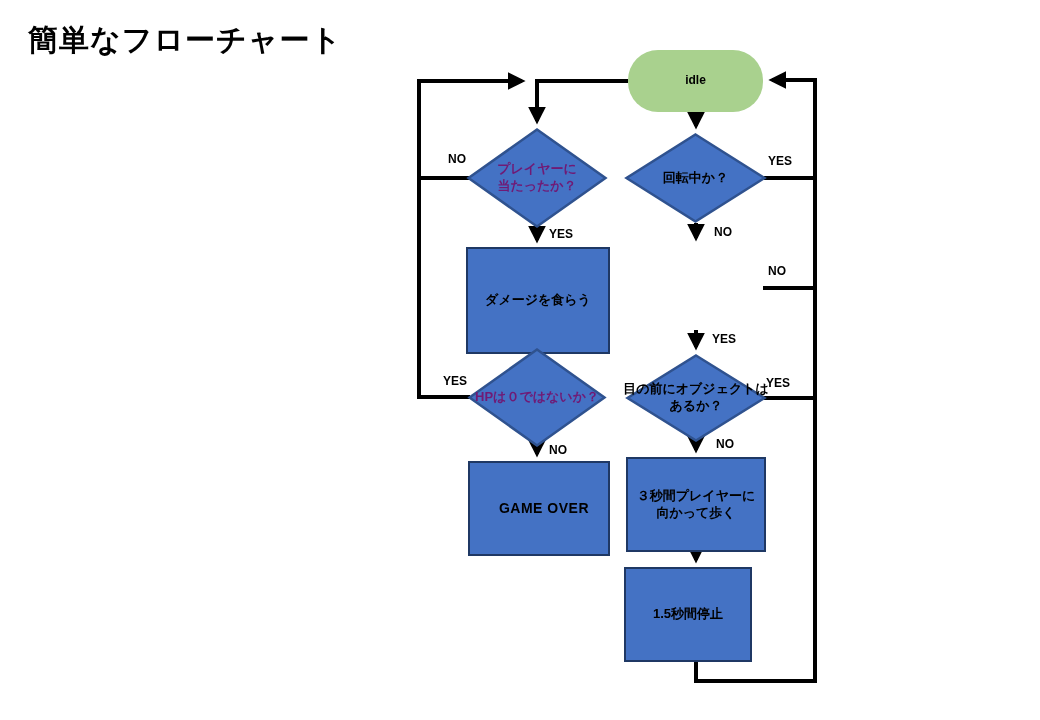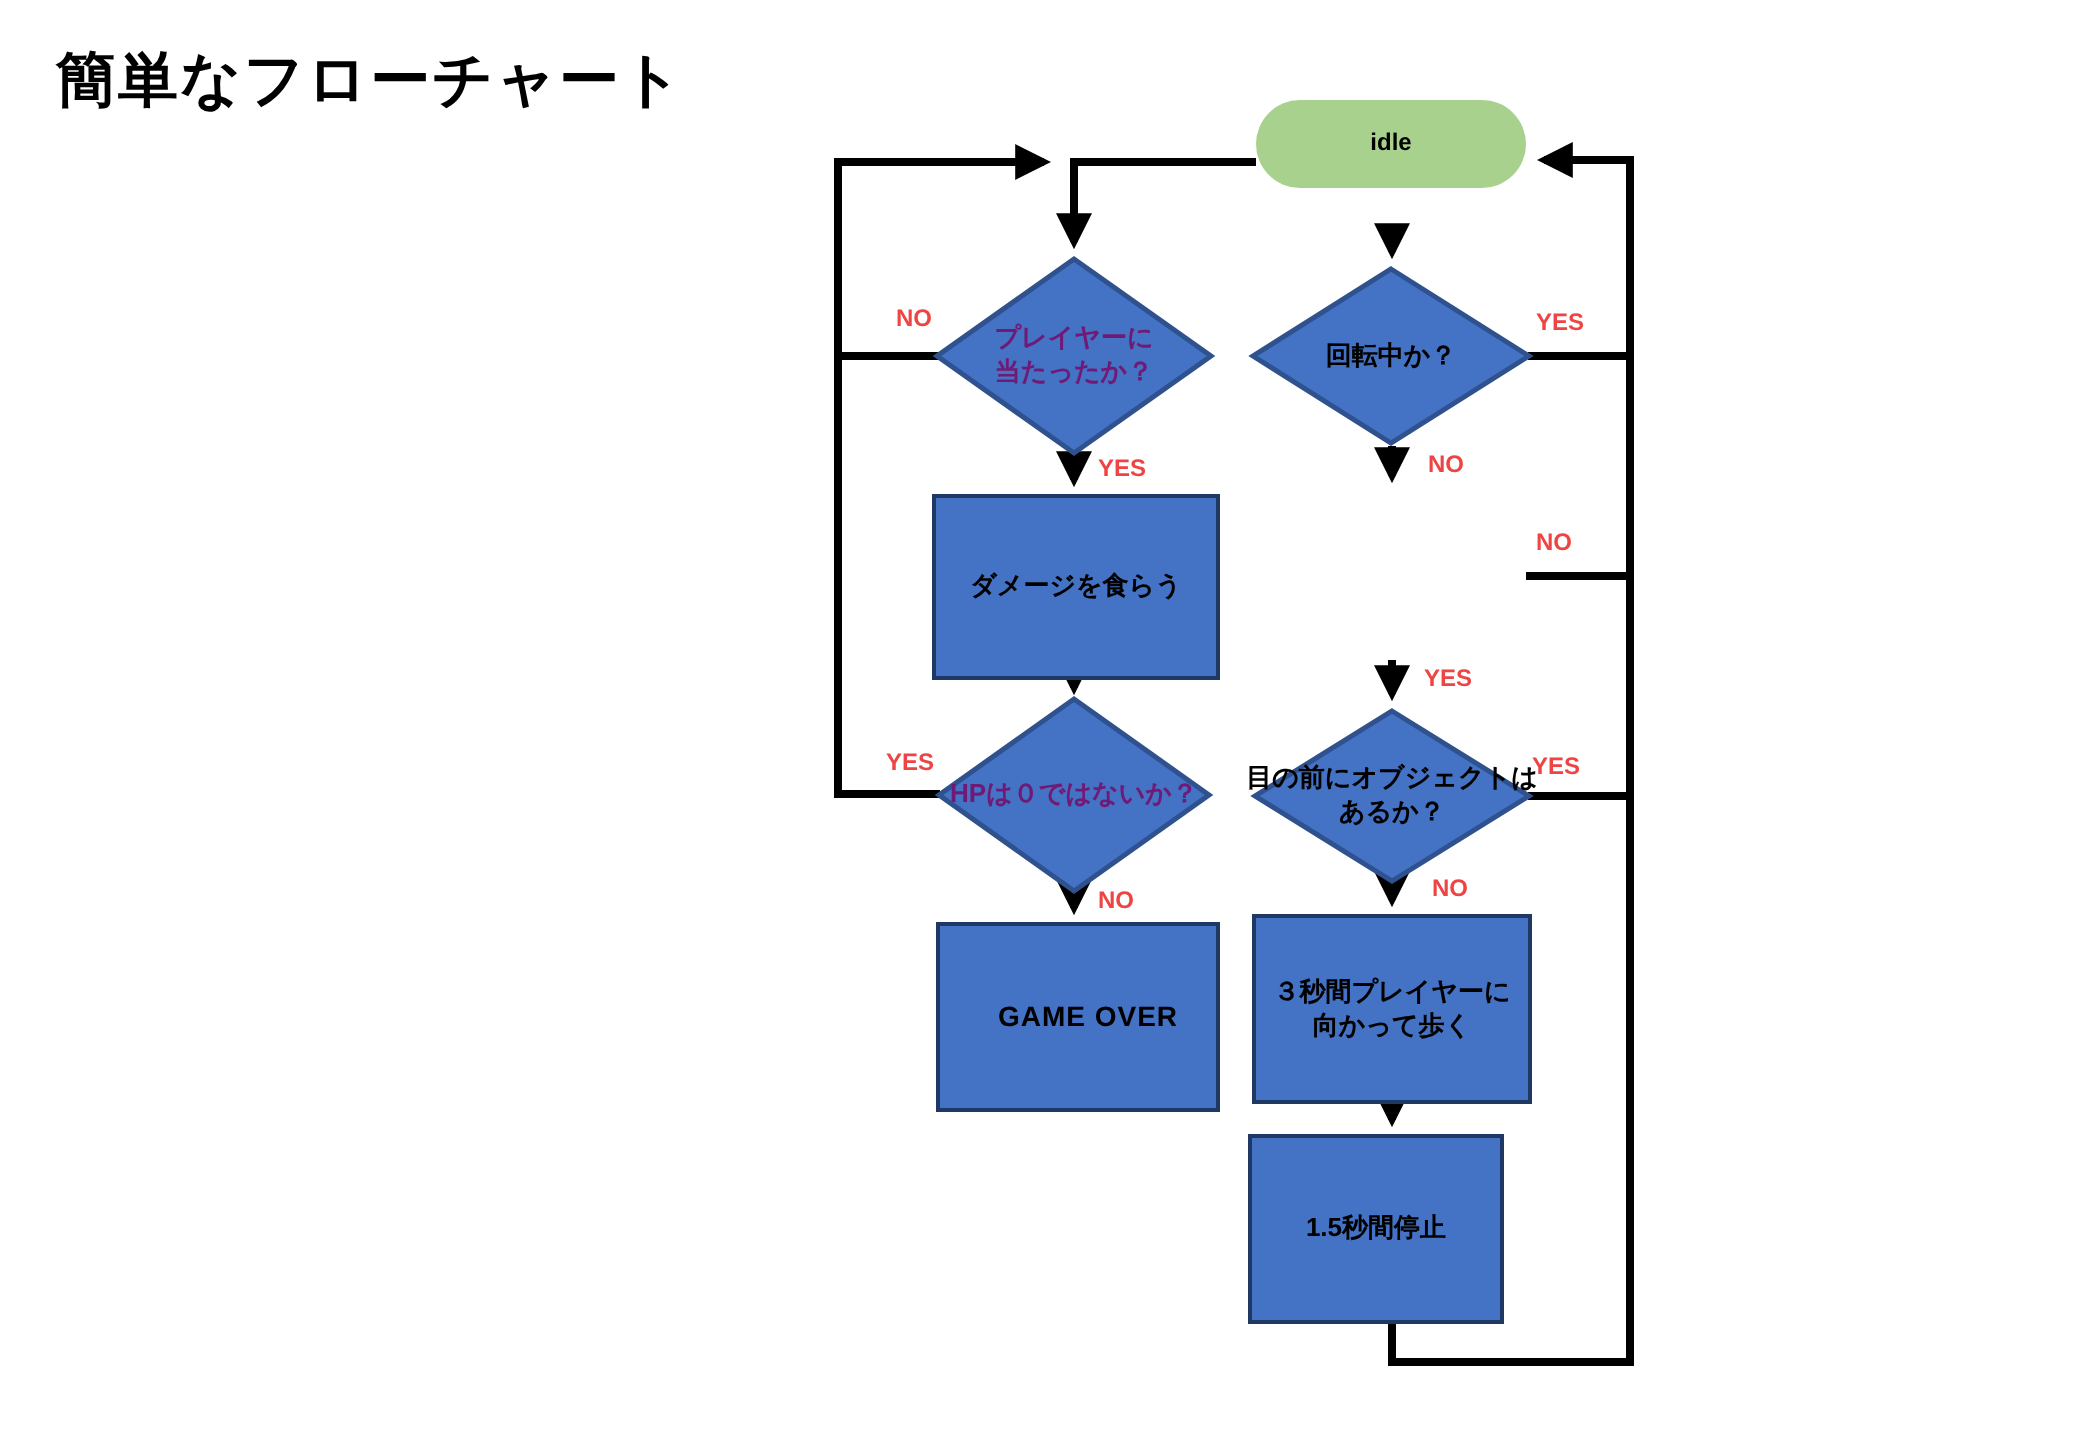--- a/index.html
+++ b/index.html
@@ -24,21 +24,21 @@
   .dark-text .label{color:#000000;}
   .rect{
     background:#4472C4;border:2.5px solid #1F3864;box-sizing:border-box;
   }
   .terminator{
     background:#A9D18E;border-radius:30px;
   }
   .terminator .label{font-size:12px;color:#000000;}
   .gameover .label{font-size:14px;letter-spacing:0.5px;margin-left:10px;}
   .edge-label{
-    position:absolute;font-size:12px;font-weight:700;color:#ef4444;white-space:nowrap;
+    position:absolute;font-size:12px;font-weight:700;color:#000000;white-space:nowrap;
   }
 </style>
 </head>
 <body>
 
 <div id="canvas">
 
   <div id="page-title">簡単なフローチャート</div>
 
   <svg id="edges" width="1040" height="720" viewBox="0 0 1040 720">
@@ -59,33 +59,33 @@
       <path d="M 696 223 L 696 238" marker-end="url(#arrow)"></path>
       <path d="M 763 288 L 815 288"></path>
       <path d="M 696 330 L 696 347" marker-end="url(#arrow)"></path>
       <path d="M 764 398 L 815 398"></path>
       <path d="M 696 441 L 696 450" marker-end="url(#arrow)"></path>
       <path d="M 696 552 L 696 560" marker-end="url(#arrow)"></path>
       <path d="M 696 662 L 696 681 L 815 681 L 815 80 L 772 80" marker-end="url(#arrow)"></path>
     </g>
   </svg>
 
-  <div class="node terminator" style="left:628px;top:50px;width:135px;height:44px;">
+  <div class="node terminator" style="left:628px;top:50px;width:135px;height:62px;">
     <div class="label">idle</div>
   </div>
 
   <div class="node diamond light-text" style="left:467px;top:128px;width:140px;height:100px;">
     <svg width="140" height="100" viewBox="0 0 140 100">
       <polygon points="70,1.5 138.5,50 70,98.5 1.5,50" fill="#4472C4" stroke="#2F528F" stroke-width="2.5"></polygon>
     </svg>
     <div class="label">プレイヤーに
 当たったか？</div>
   </div>
 
-  <div class="node rect dark-text" style="left:466px;top:247px;width:144px;height:93px;">
+  <div class="node rect dark-text" style="left:466px;top:247px;width:144px;height:107px;">
     <div class="label">ダメージを食らう</div>
   </div>
 
   <div class="node diamond light-text" style="left:468px;top:348px;width:138px;height:99px;">
     <svg width="138" height="99" viewBox="0 0 138 99">
       <polygon points="69,1.5 136.5,49.5 69,97.5 1.5,49.5" fill="#4472C4" stroke="#2F528F" stroke-width="2.5"></polygon>
     </svg>
     <div class="label">HPは０ではないか？</div>
   </div>
 

